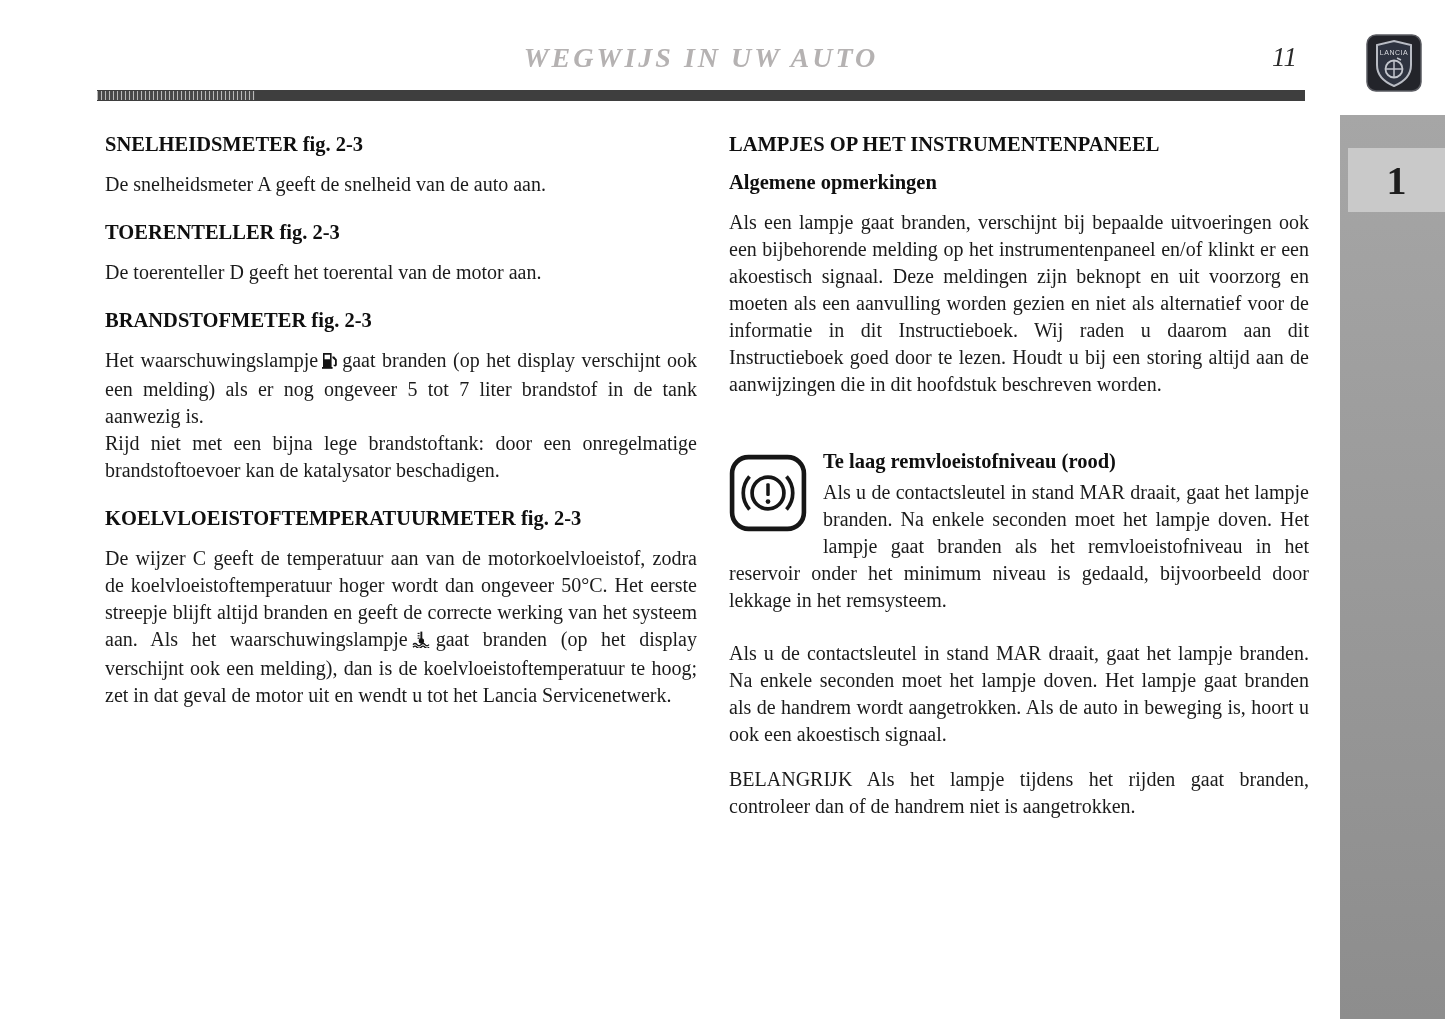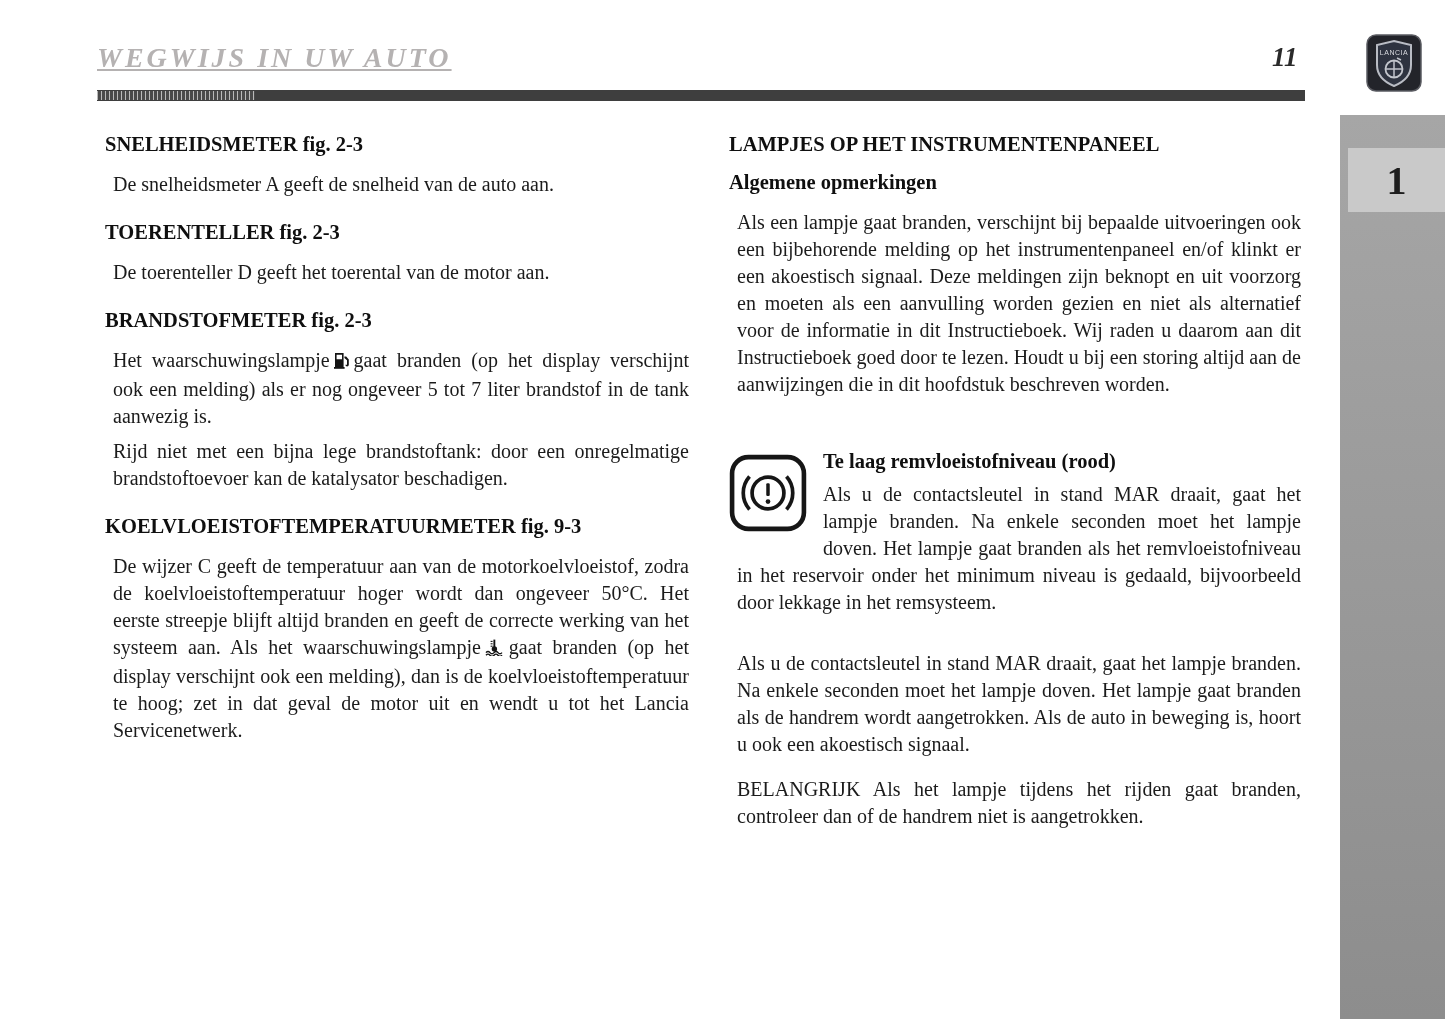--- a/index.html
+++ b/index.html
@@ -2,28 +2,27 @@
 <html><head>
 <meta charset="utf-8">
 <style>
   html,body { margin:0; padding:0; }
   .page {
     position:relative; width:1445px; height:1019px; background:#ffffff;
     font-family:"Liberation Serif","DejaVu Serif",serif; color:#1b1b1b; overflow:hidden;
   }
   
   .header-title {
-    position:absolute; left:97px; top:42px; width:1208px; 
+    position:absolute; left:97px; top:42px; width:1208px; text-align:center;
     font-size:28px; font-weight:bold; font-style:italic; letter-spacing:3px;
     color:#b5b2b2;
-    text-decoration:underline;
   }
   .page-number {
     position:absolute; left:1272px; top:42px; font-size:27px; font-style:italic;
-    font-weight:700; color:#2a2a2a;
+    font-weight:400; color:#2a2a2a;
   }
   .rule-bar {
     position:absolute; left:97px; top:90px; width:1208px; height:11px; background:#3e3e3e;
   }
   .rule-texture {
     position:absolute; left:0; top:1px; width:158px; height:9px;
     background:repeating-linear-gradient(90deg,#b9b9b9 0 1.5px,#4a4a4a 1.5px 4px);
   }
   
   .sidebar {
@@ -34,21 +33,21 @@
     position:absolute; left:8px; top:33px; width:97px; height:64px; background:#c9c9c9;
     display:flex; align-items:center; justify-content:center;
     font-size:40px; font-weight:bold; color:#1d1d1d;
   }
   .logo { position:absolute; left:1366px; top:34px; width:56px; height:58px; }
   
   .col-left  { position:absolute; left:105px; top:133px; width:592px; }
   .col-right { position:absolute; left:729px; top:133px; width:580px; }
   .heading  { font-size:20.5px; font-weight:bold; margin:0 0 15px 0; color:#0f0f0f; }
   .section  { margin-bottom:23px; }
-  p { font-size:20px; line-height:27px; margin:8px; text-align:justify; }
+  p { font-size:20px; line-height:27px; margin:0; text-align:justify; }
   .inline-icon { display:inline-block; vertical-align:-2px; margin:0 4px; }
   .brake-block { margin-top:52px; }
   .brake-icon { float:left; width:78px; height:78px; margin:4px 16px 4px 0; }
   .clear { clear:both; }
   .handbrake-block { margin-top:26px; }
   .important-par { margin-top:18px; }
 </style>
 </head>
 <body>
 
@@ -94,21 +93,21 @@
         <span>Het waarschuwingslampje</span><span class="inline-icon"><svg viewBox="0 0 16 17" width="16" height="17">
             <path fill="#141414" fill-rule="evenodd" d="M1 1 h8.6 v14 H1 Z M2.6 2.8 h5.4 v4.4 H2.6 Z"></path>
             <rect x="0" y="15" width="10.6" height="1.8" fill="#141414"></rect>
             <path d="M10.4 4.6 h1.8 l2.6 2.8 v5.4 a1.7 1.7 0 0 1 -3.4 0 h1.6 V8.2 L10.4 6 Z" fill="#141414"></path>
           </svg></span><span>gaat branden (op het display verschijnt ook een melding) als er nog ongeveer 5 tot 7 liter brandstof in de tank aanwezig is.</span>
       </p>
       <p>Rijd niet met een bijna lege brandstoftank: door een onregelmatige brandstoftoevoer kan de katalysator beschadigen.</p>
     </div>
 
     <div class="section">
-      <div class="heading">KOELVLOEISTOFTEMPERATUURMETER fig. 9-3</div>
+      <div class="heading">KOELVLOEISTOFTEMPERATUURMETER fig. 2-3</div>
       <p>
         <span>De wijzer C geeft de temperatuur aan van de motorkoelvloeistof, zodra de koelvloeistoftemperatuur hoger wordt dan ongeveer 50°C. Het eerste streepje blijft altijd branden en geeft de correcte werking van het systeem aan. Als het waarschuwingslampje</span><span class="inline-icon"><svg viewBox="0 0 20 17" width="20" height="17">
             <rect x="8.4" y="0.6" width="1.9" height="8.2" fill="#141414"></rect>
             <circle cx="9.4" cy="9.9" r="2.7" fill="#141414"></circle>
             <line x1="5.6" y1="2.4" x2="7.6" y2="2.4" stroke="#141414" stroke-width="1.1"></line>
             <line x1="5.6" y1="4.8" x2="7.6" y2="4.8" stroke="#141414" stroke-width="1.1"></line>
             <line x1="5.6" y1="7.2" x2="7.6" y2="7.2" stroke="#141414" stroke-width="1.1"></line>
             <path d="M1 13.6 q2 -2.2 4 0 t4 0 t4 0 t4 0" fill="none" stroke="#141414" stroke-width="1.4"></path>
             <path d="M1 16.2 q2 -2.2 4 0 t4 0 t4 0 t4 0" fill="none" stroke="#141414" stroke-width="1.4"></path>
           </svg></span><span>gaat branden (op het display verschijnt ook een melding), dan is de koelvloeistoftemperatuur te hoog; zet in dat geval de motor uit en wendt u tot het Lancia Servicenetwerk.</span>

